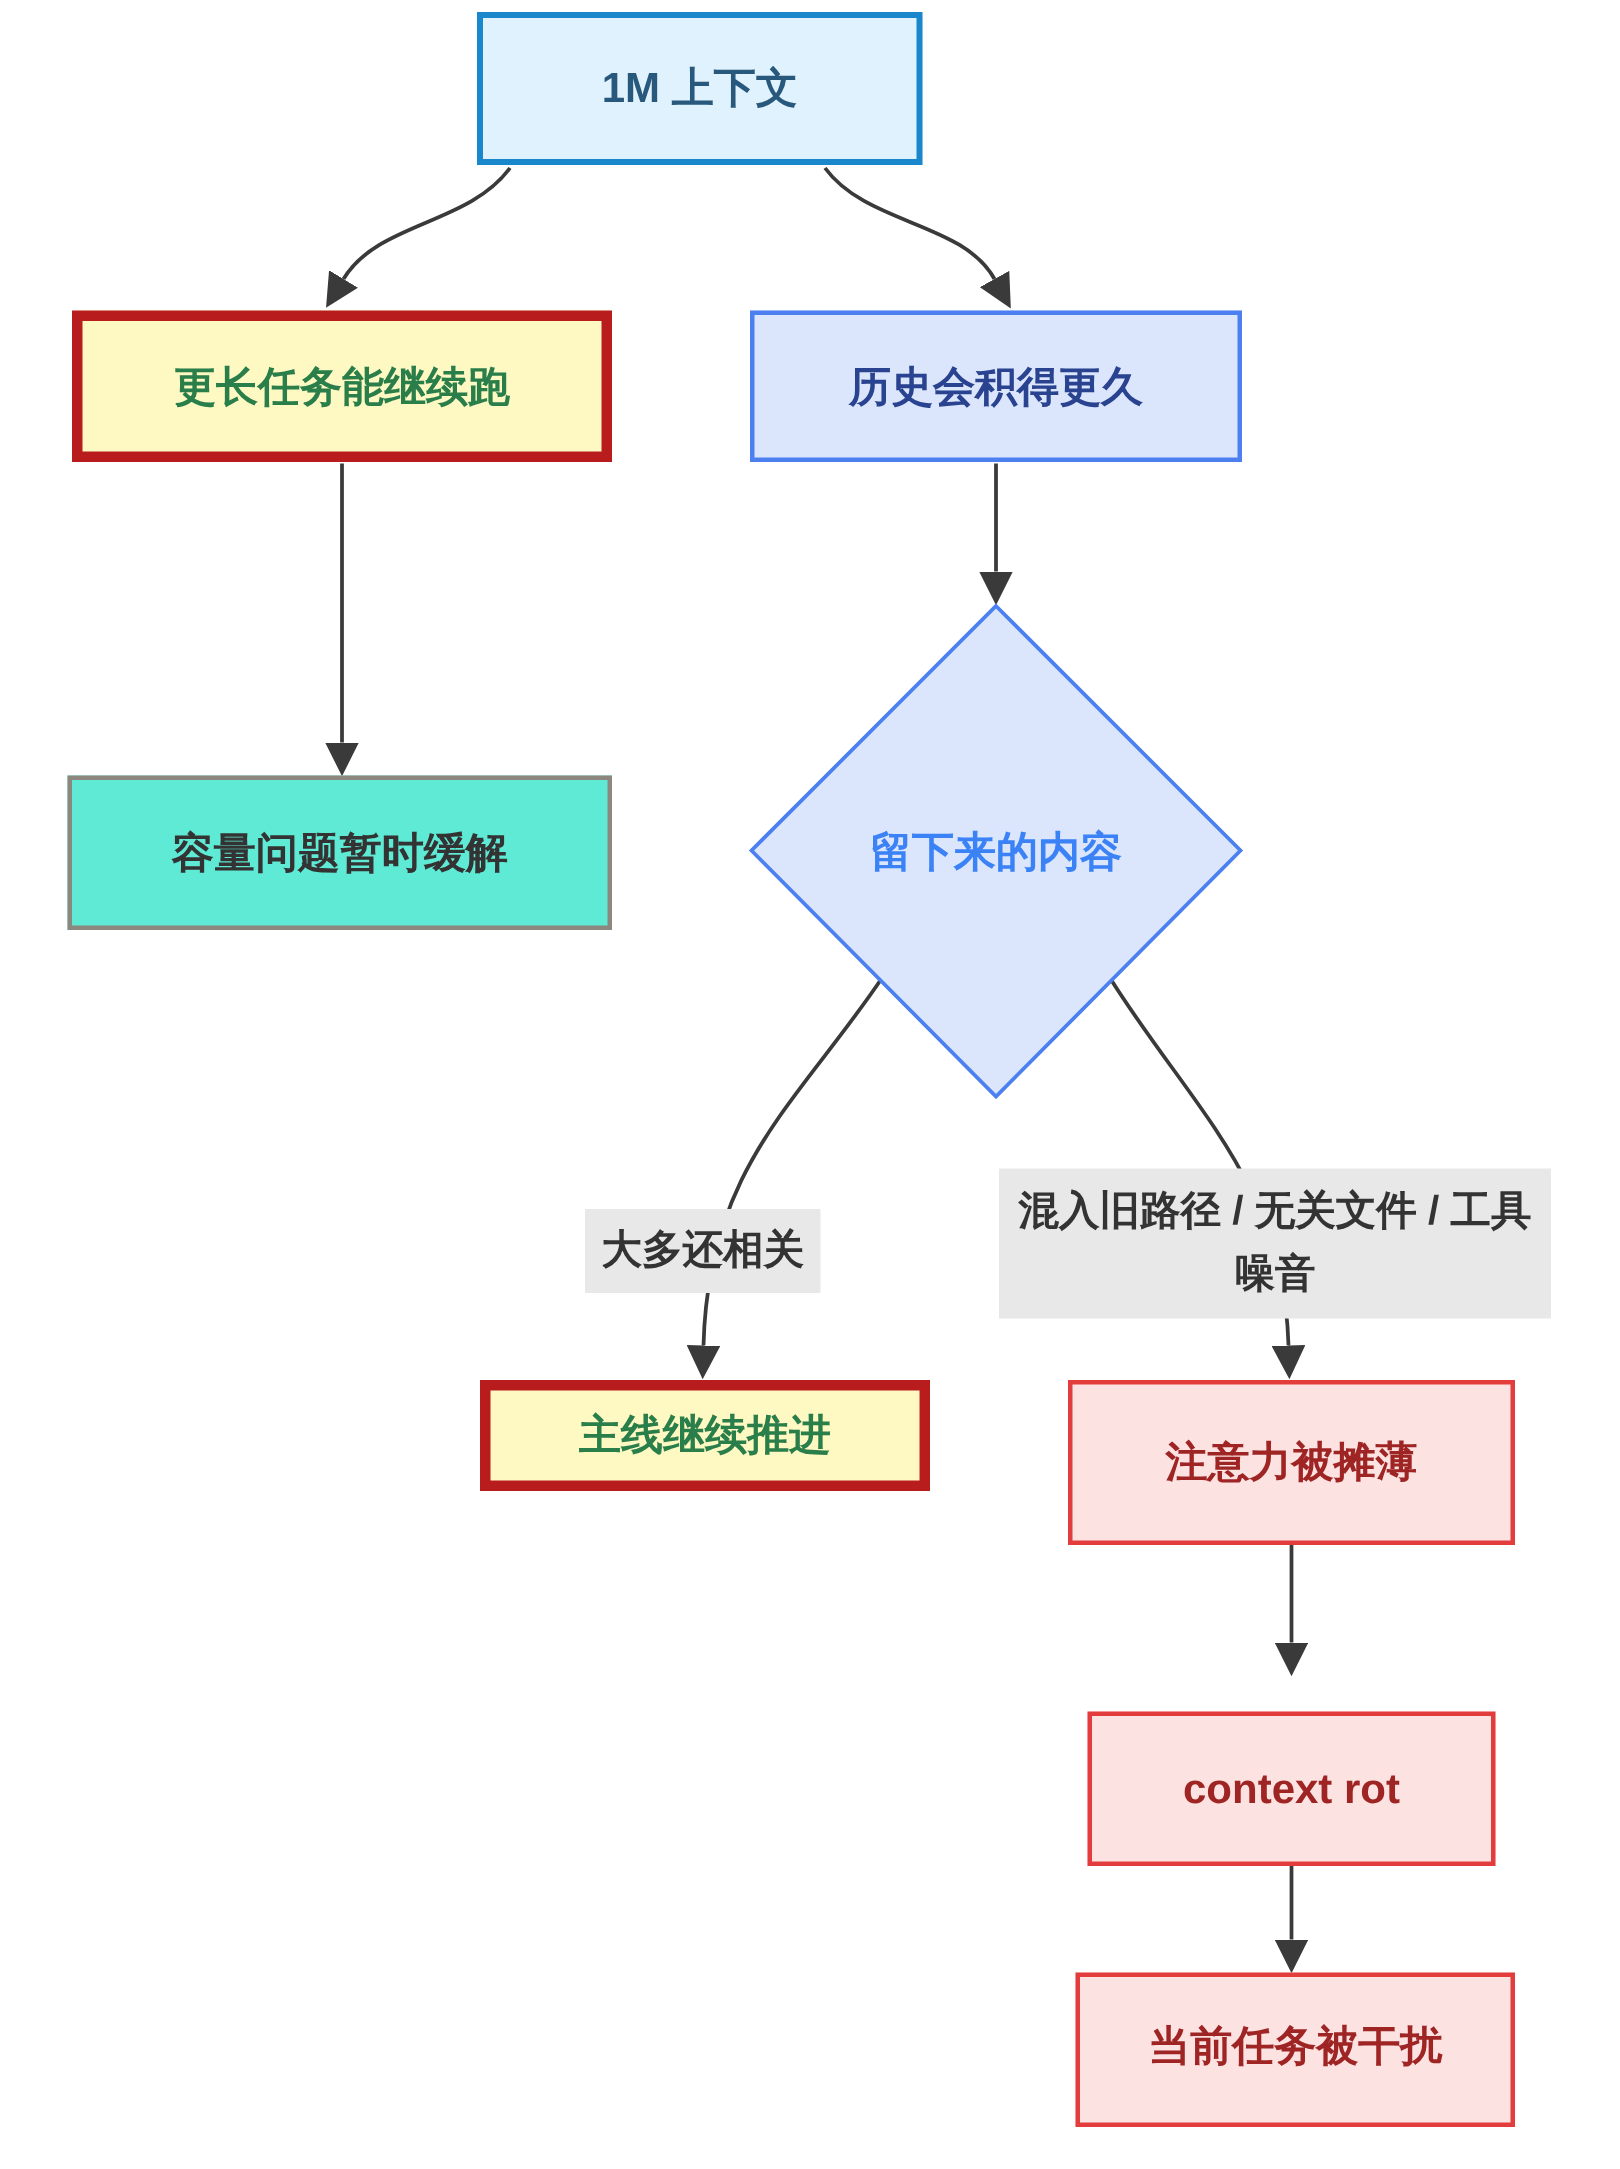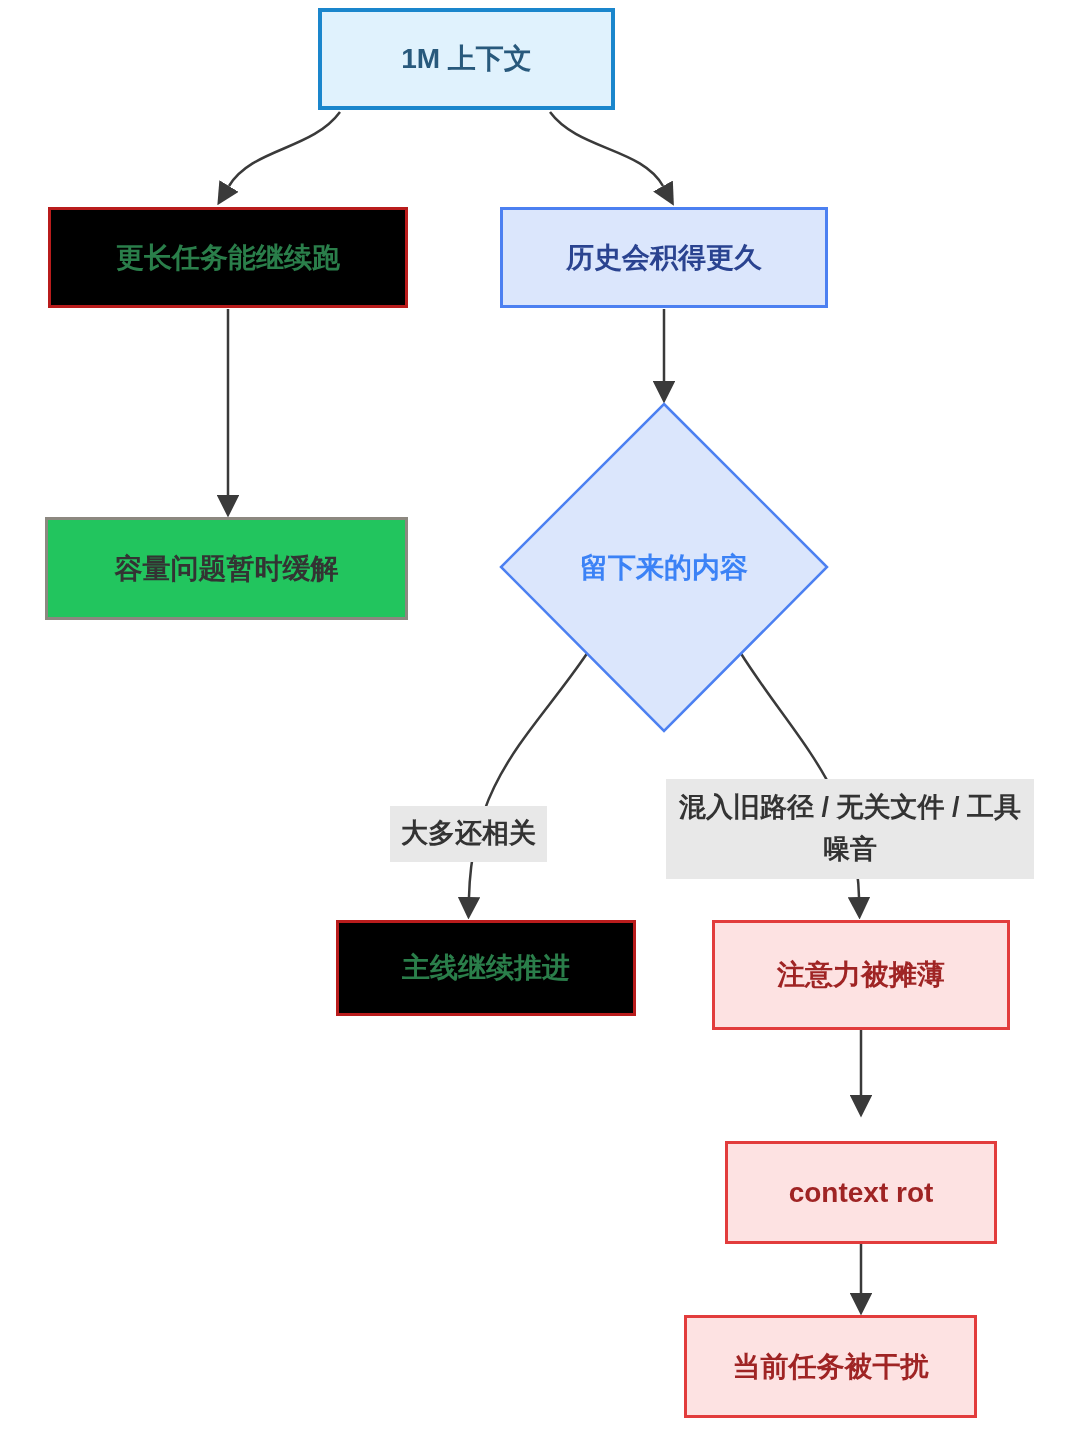--- a/index.html
+++ b/index.html
@@ -17,32 +17,32 @@
   .node {
     position: absolute;
     display: flex; align-items: center; justify-content: center;
     text-align: center;
     font-size: 28px; font-weight: 600;
     box-sizing: border-box;
     line-height: 1.4;
   }
   .node.cyan  { background: #e0f2fd; border: 4px solid #1a86cc; color: #28597c; }
   .node.blue  { background: #dbe6fc; border: 3px solid #4c80f1; color: #2a4390; }
-  .node.green { background: #000000; border: 3px solid #b91c1c; color: #2a7e4a; }
-  .node.gray  { background: #22c55e; border: 3px solid #8c8880; color: #333333; }
+  .node.green { background: #fef9c3; border: 7px solid #b91c1c; color: #2a7e4a; }
+  .node.gray  { background: #5eead4; border: 3px solid #8c8880; color: #333333; }
   .node.red   { background: #fde2e2; border: 3px solid #e23c3c; color: #9f2424; }
 
   #node-root        { left: 318px; top: 8px;    width: 297px; height: 102px; }
   #node-longer      { left: 48px;  top: 207px;  width: 360px; height: 101px; }
   #node-history     { left: 500px; top: 207px;  width: 328px; height: 101px; }
   #node-capacity    { left: 45px;  top: 517px;  width: 363px; height: 103px; }
-  #node-mainline    { left: 320px; top: 920px;  width: 300px; height: 96px; margin-left: 16px; }
+  #node-mainline    { left: 320px; top: 920px;  width: 300px; height: 74px; }
   #node-attention   { left: 712px; top: 920px;  width: 298px; height: 110px; }
   #node-contextrot  { left: 725px; top: 1117px; width: 272px; height: 103px; margin-top: 24px; }
-  #node-disturbed   { left: 684px; top: 1315px; width: 293px; height: 103px; }
+  #node-disturbed   { left: 717px; top: 1315px; width: 293px; height: 103px; font-family: Liberation Mono, monospace; }
 
   .diamond-text {
     position: absolute;
     left: 524px; top: 497px; width: 280px; height: 142px;
     display: flex; flex-direction: column;
     align-items: center; justify-content: center;
     color: #3b82f6; font-size: 28px; font-weight: 600;
     line-height: 1.7; text-align: center;
   }
   .edge-label {

